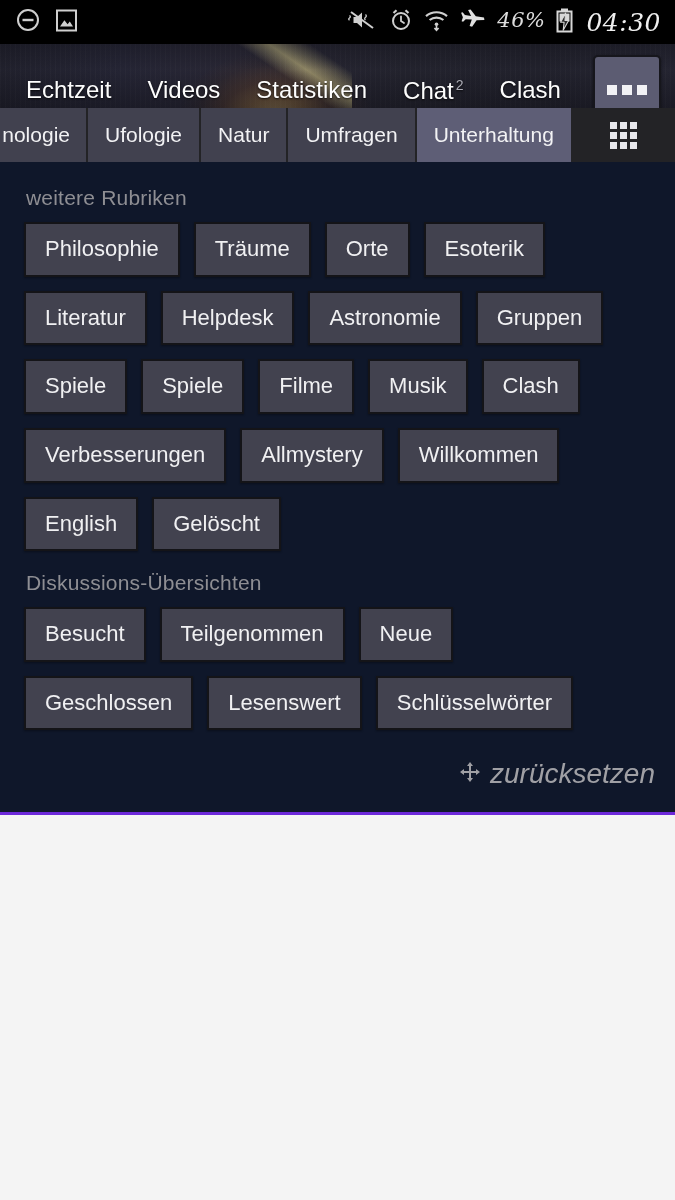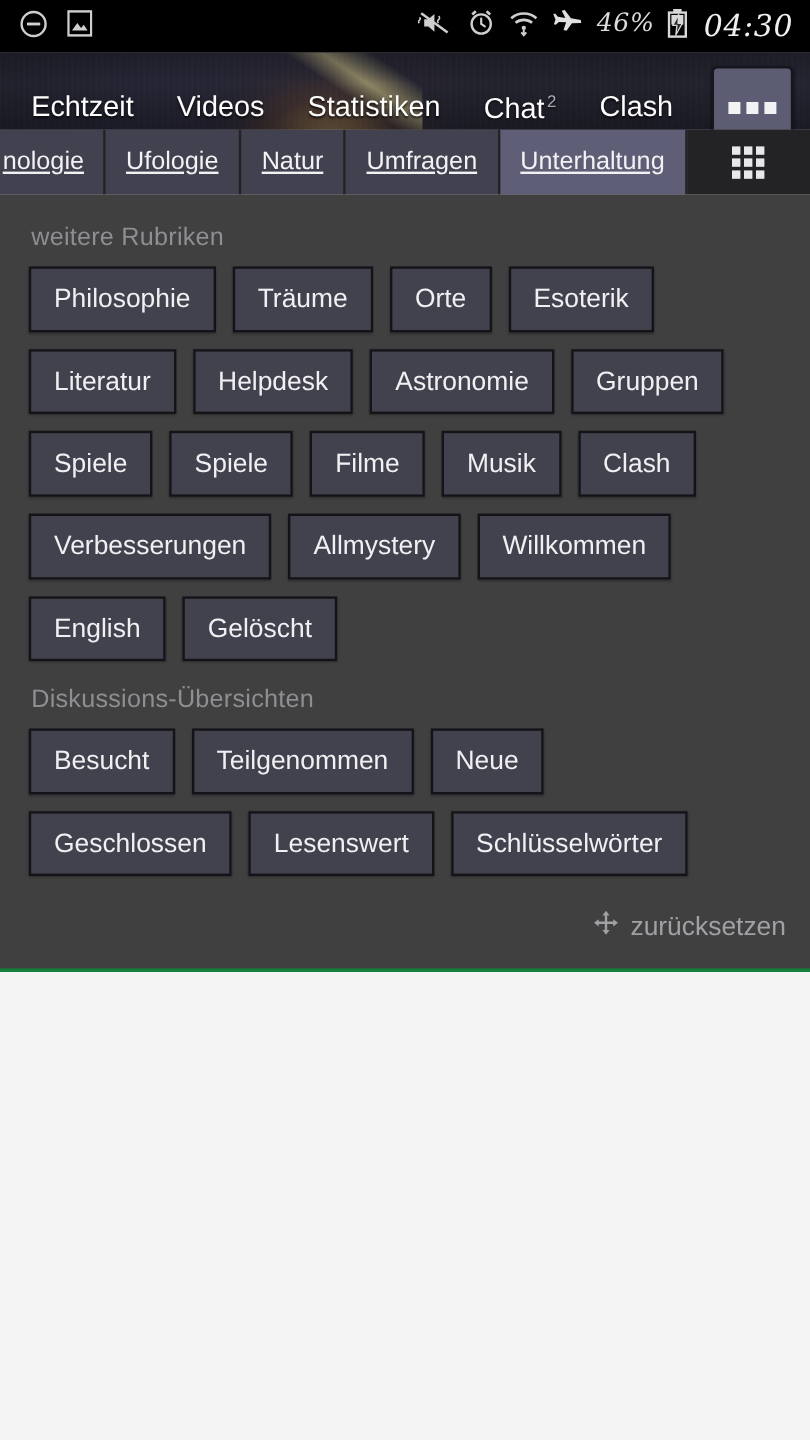--- a/index.html
+++ b/index.html
@@ -123,43 +123,42 @@
   }
   .tab {
     background: #41414f;
     border-right: 2px solid #232326;
     color: #f2f2f4;
     font-size: 21px;
     display: flex; align-items: center; justify-content: center;
     padding: 0 17px;
     white-space: nowrap;
     flex: 0 0 auto;
-    text-decoration: underline;
   }
   .tab.clipped { padding-left: 0; width: 88px; justify-content: flex-end; padding-right: 16px; }
   .tab.active { background: #5e5e76; }
   .grid-btn {
     flex: 1 1 auto;
     background: #232326;
     display: flex; align-items: center; justify-content: center;
   }
   .grid-glyph {
     display: grid;
     grid-template-columns: repeat(3, 7px);
     grid-template-rows: repeat(3, 7px);
     gap: 3px;
   }
   .grid-glyph span { background: #e8e8ec; display: block; }
 
   
   .panel {
     width: 675px;
-    background: #404040;
+    background: #0f172a;
     padding: 18px 0 20px 0;
-    border-bottom: 3px solid #15803d;
+    border-bottom: 3px solid #6d28d9;
   }
   .section-label {
     color: #8e8e93;
     font-size: 21px;
     padding: 6px 0 12px 26px;
     letter-spacing: .2px;
   }
   .chip-rows { padding: 0 14px 0 24px; }
   .chip-row {
     display: flex;
@@ -179,21 +178,22 @@
     box-shadow: 0 1px 2px rgba(0,0,0,.35);
   }
   .reset-row {
     display: flex; justify-content: flex-end; align-items: center;
     padding: 14px 20px 2px 0;
     gap: 9px;
   }
   .reset-row .move-icon { display: block; }
   .reset-row .reset-label {
     color: #a0a0a5;
-    font-size: 22px;
+    font-size: 28px;
+    font-style: italic;
   }
 
   
   .page-body {
     width: 675px;
     height: 362px;
     background: #f4f4f4;
   }
 </style>
 </head>

